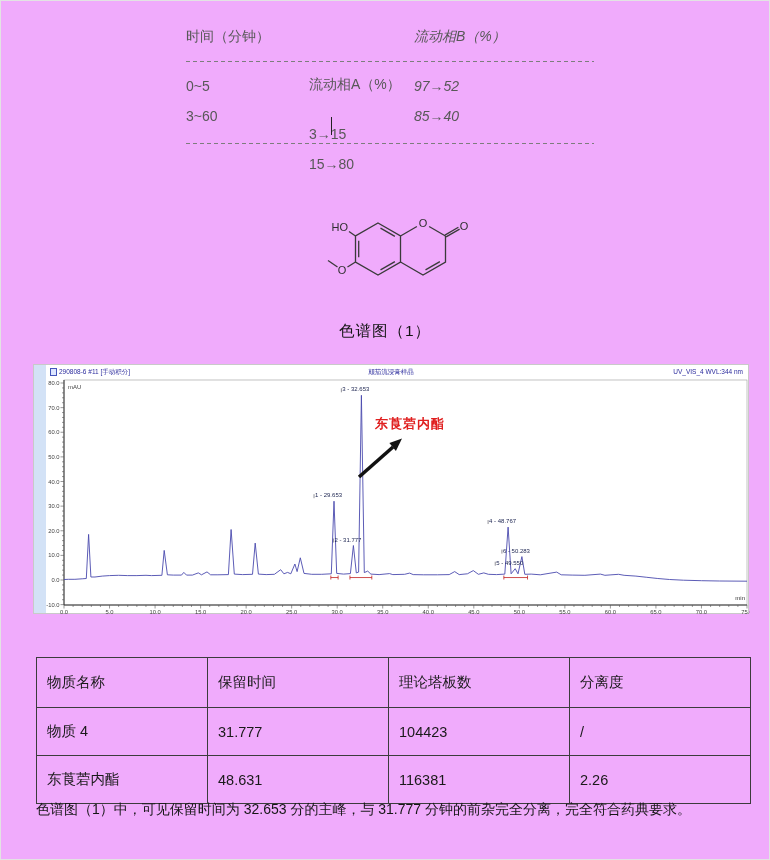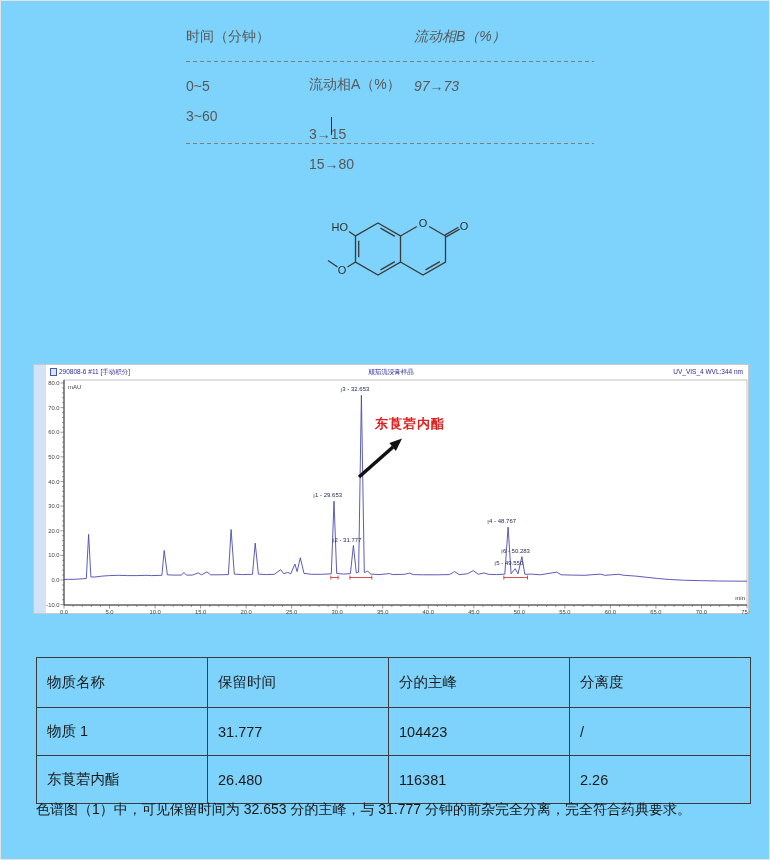--- a/index.html
+++ b/index.html
@@ -1,16 +1,16 @@
 <!DOCTYPE html>
 <html><head>
 <meta charset="utf-8">
 <style>
   html,body{margin:0;padding:0;background:#fff;}
-  #page{position:relative;width:770px;height:860px;background:#7dd3fc;border:1px solid #e3e3e3;
+  #page{position:relative;width:770px;height:860px;background:#f0abfc;border:1px solid #e3e3e3;
         box-sizing:border-box;font-family:"Liberation Sans",sans-serif;overflow:hidden;}
 
   
   .grad-table{position:absolute;left:185px;top:26px;width:408px;color:#585858;font-size:14px;}
   .g-row{display:flex;height:18px;line-height:18px;}
   .c1{width:123px;} .c2{width:105px;margin-top:48px;} .c3{flex:1;font-style:italic;}
   .dash{height:1px;background:repeating-linear-gradient(90deg,#7d7d7d 0 4px,transparent 4px 7px);}
   .dash-top{margin-top:16px;} .row1{margin-top:15px;} .row2{margin-top:12px;} .dash-bot{margin-top:18px;}
   .caret{position:absolute;left:330px;top:116px;width:1px;height:18px;background:#222;}
 
@@ -47,25 +47,26 @@
   <div class="grad-table">
     <div class="g-row g-head">
       <span class="c1">时间（分钟）</span>
       <span class="c2">流动相A（%）</span>
       <span class="c3">流动相B（%）</span>
     </div>
     <div class="dash dash-top"></div>
     <div class="g-row row1">
       <span class="c1">0~5</span>
       <span class="c2">3→15</span>
-      <span class="c3">97→73</span>
+      <span class="c3">97→52</span>
     </div>
     <div class="g-row row2">
       <span class="c1">3~60</span>
       <span class="c2">15→80</span>
+      <span class="c3">85→40</span>
     </div>
     <div class="dash dash-bot"></div>
   </div>
   <div class="caret"></div>
 
   <svg class="structure" width="152" height="100" viewBox="0 0 152 100">
     <g stroke="#3a3a3a" stroke-width="1.3" fill="none">
 
       <path d="M55,26 L77.5,39 L77.5,65 L55,78 L32.5,65 L32.5,39 Z"></path>
 
@@ -88,20 +89,21 @@
       <path d="M14.5,70 L5,63.5"></path>
     </g>
     <g font-size="11" fill="#2e2e2e" font-family="Liberation Sans, sans-serif">
       <text x="25" y="34" text-anchor="end">HO</text>
       <text x="100" y="30" text-anchor="middle">O</text>
       <text x="141" y="32.5" text-anchor="middle">O</text>
       <text x="19" y="77" text-anchor="middle">O</text>
     </g>
   </svg>
 
+  <div class="section-title">色谱图（1）</div>
 
   <div class="chrom">
     <div class="chrom-strip"></div>
     <div class="chrom-header">
       <span class="ch-icon"></span>
       <span class="ch-left">290808-6 #11 [手动积分]</span>
       <span class="ch-center">颠茄流浸膏样品</span>
       <span class="ch-right">UV_VIS_4 WVL:344 nm</span>
     </div>
     <svg id="chrom-svg" width="716" height="250" viewBox="0 0 716 250">
@@ -286,32 +288,32 @@
       <polygon points="368,73.5 361.9,85.9 355.4,78.1" fill="#111"></polygon>
       <text x="341" y="63" font-size="13" font-weight="bold" fill="#e02020" letter-spacing="1">东莨菪内酯</text>
     </svg>
   </div>
 
   <table class="results">
     <tbody>
         <tr class="hd">
       <td class="w1">物质名称</td>
       <td class="w2">保留时间</td>
-      <td class="w3">分的主峰</td>
+      <td class="w3">理论塔板数</td>
       <td class="w4">分离度</td>
     </tr>
     <tr class="bd">
-      <td>物质 1</td>
+      <td>物质 4</td>
       <td>31.777</td>
       <td>104423</td>
       <td>/</td>
     </tr>
     <tr class="bd">
       <td>东莨菪内酯</td>
-      <td>26.480</td>
+      <td>48.631</td>
       <td>116381</td>
       <td>2.26</td>
     </tr>
   </tbody>
     </table>
 
   <div class="footer">色谱图（1）中，可见保留时间为 32.653 分的主峰，与 31.777 分钟的前杂完全分离，完全符合药典要求。</div>
 
 </div>
 

